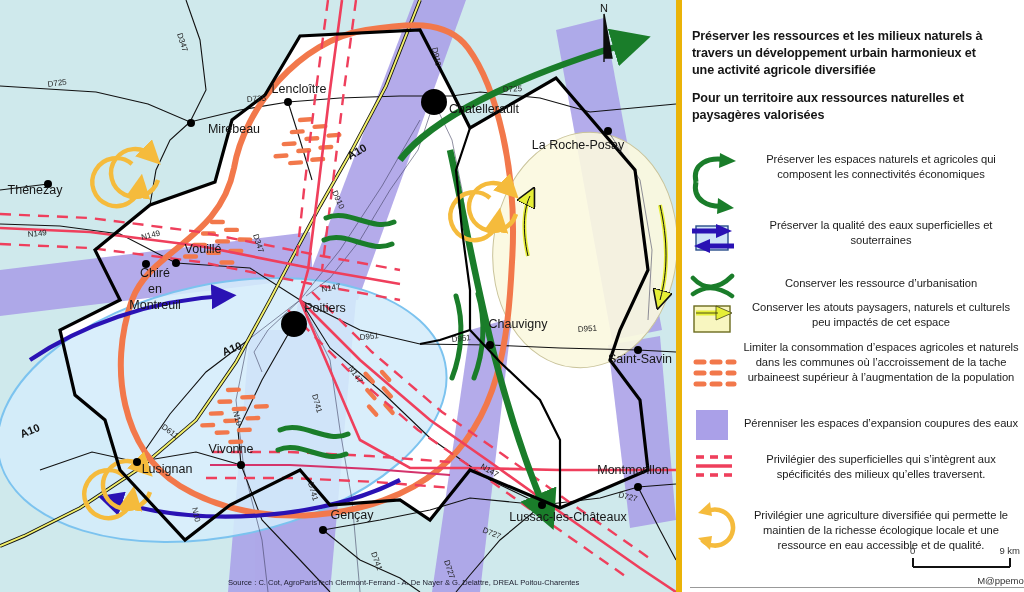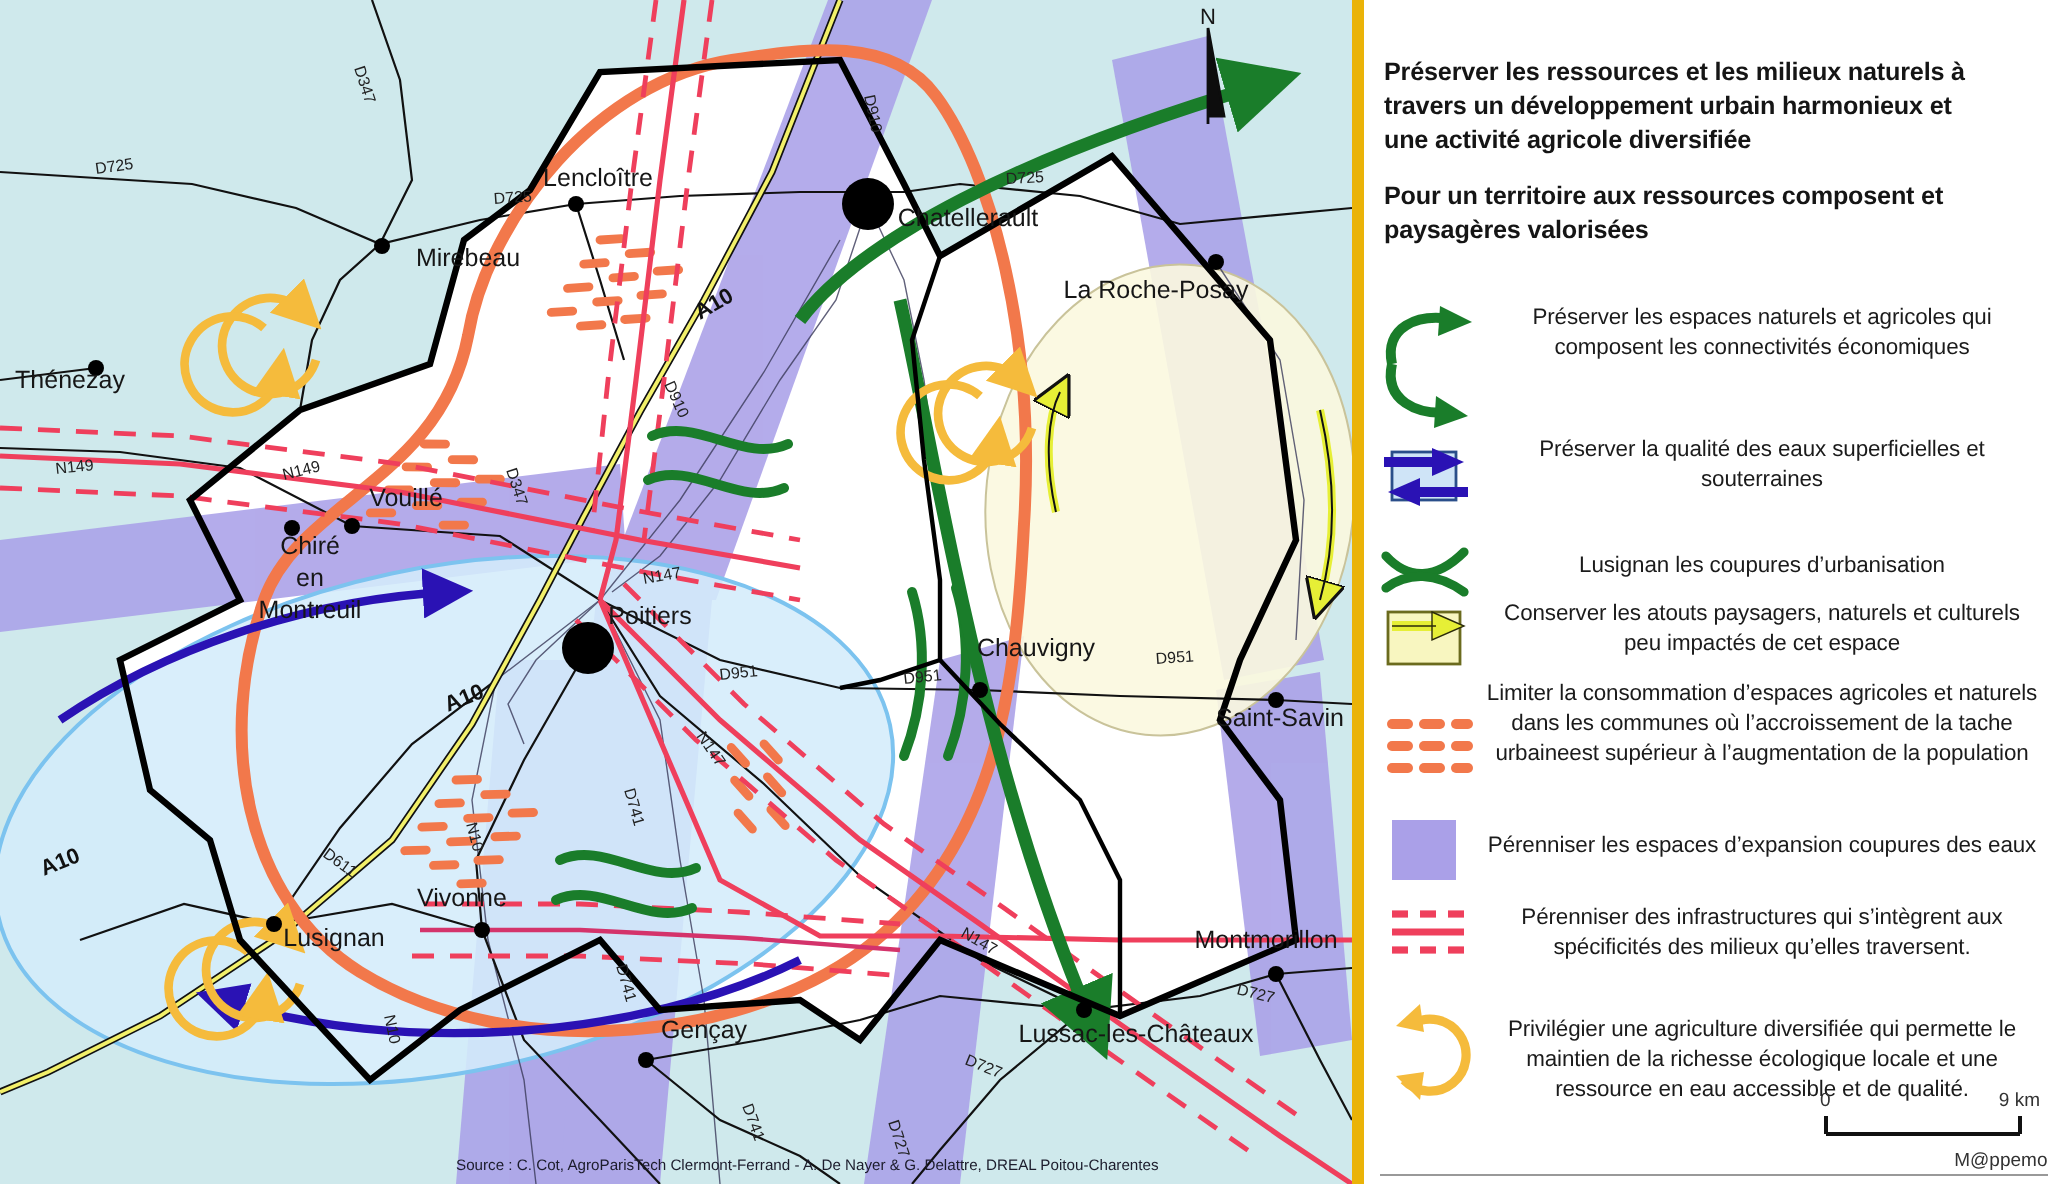--- a/index.html
+++ b/index.html
@@ -316,21 +316,21 @@
 
         <text id="source-text" class="src-l" x="228" y="585">Source :  C. Cot, AgroParisTech Clermont-Ferrand - A. De Nayer &amp; G. Delattre, DREAL Poitou-Charentes</text>
       </g>
     </svg>
   </div>
 
   <div id="legend-panel">
     <div id="legend-inner"></div>
 
     <div class="ttl-block" id="title-main">Préserver les ressources et les milieux naturels à travers un développement urbain harmonieux et une activité agricole diversifiée</div>
-    <div class="ttl-block" id="title-sub">Pour un territoire aux ressources composent et paysagères valorisées</div>
+    <div class="ttl-block" id="title-sub">Pour un territoire aux ressources naturelles et paysagères valorisées</div>
 
     <div class="leg-row" style="top:152px;">
       <div class="leg-sym">
         <svg width="48" height="64" viewBox="0 0 48 64">
           <path d="M6,30 C2,12 18,4 38,8" fill="none" stroke="#1a7d2a" stroke-width="5"></path>
           <path d="M30,1 L46,9 L29,16 Z" fill="#1a7d2a"></path>
           <path d="M6,30 C2,48 18,56 36,54" fill="none" stroke="#1a7d2a" stroke-width="5"></path>
           <path d="M28,46 L44,56 L27,62 Z" fill="#1a7d2a"></path>
         </svg>
       </div>
@@ -350,21 +350,21 @@
       <div class="leg-txt">Préserver la qualité des eaux superficielles et souterraines</div>
     </div>
 
     <div class="leg-row" style="top:272px;">
       <div class="leg-sym">
         <svg width="48" height="30" viewBox="0 0 48 30">
           <path d="M3,6 C14,18 28,18 42,4" fill="none" stroke="#1a7d2a" stroke-width="4.6" stroke-linecap="round"></path>
           <path d="M3,22 C14,14 28,14 42,24" fill="none" stroke="#1a7d2a" stroke-width="4.6" stroke-linecap="round"></path>
         </svg>
       </div>
-      <div class="leg-txt" style="top:4px;">Lusignan les coupures d’urbanisation</div>
+      <div class="leg-txt" style="top:4px;">Conserver les ressource d’urbanisation</div>
     </div>
 
     <div class="leg-row" style="top:300px;">
       <div class="leg-sym">
         <svg width="48" height="40" viewBox="0 0 48 40">
           <rect x="4" y="6" width="36" height="26" fill="#f8f6c0" stroke="#6b6b1e" stroke-width="1.4"></rect>
           <path d="M6,13 L30,13" stroke="#e6ef36" stroke-width="5" fill="none"></path>
           <path d="M26,6 L42,13 L26,20 Z" fill="#e6ef36" stroke="#2b2b0a" stroke-width="0.7"></path>
           <path d="M6,13 L28,13" stroke="#2b2b0a" stroke-width="0.8" fill="none"></path>
         </svg>
@@ -407,21 +407,21 @@
             <path d="M6,5 L14,5"></path>
               <path d="M20,5 L28,5"></path>
               <path d="M34,5 L42,5"></path>
             <path d="M6,14 L42,14"></path>
             <path d="M6,23 L14,23"></path>
               <path d="M20,23 L28,23"></path>
               <path d="M34,23 L42,23"></path>
           </g>
         </svg>
       </div>
-      <div class="leg-txt">Pérenniser des infrastructures qui s’intègrent aux spécificités des milieux qu’elles traversent.</div>
+      <div class="leg-txt">Privilégier des superficielles qui s’intègrent aux spécificités des milieux qu’elles traversent.</div>
     </div>
 
     <div class="leg-row" style="top:500px;">
       <div class="leg-sym" style="top:-4px;">
         <svg width="48" height="60" viewBox="0 0 48 60">
           <path d="M16,16 A18,18 0 1 1 12,44" fill="none" stroke="#f5bb3c" stroke-width="4.6"></path>
           <path d="M20,6 L22,20 L8,17 Z" fill="#f5bb3c"></path>
           <path d="M8,42 L22,40 L20,54 Z" fill="#f5bb3c"></path>
         </svg>
       </div>

